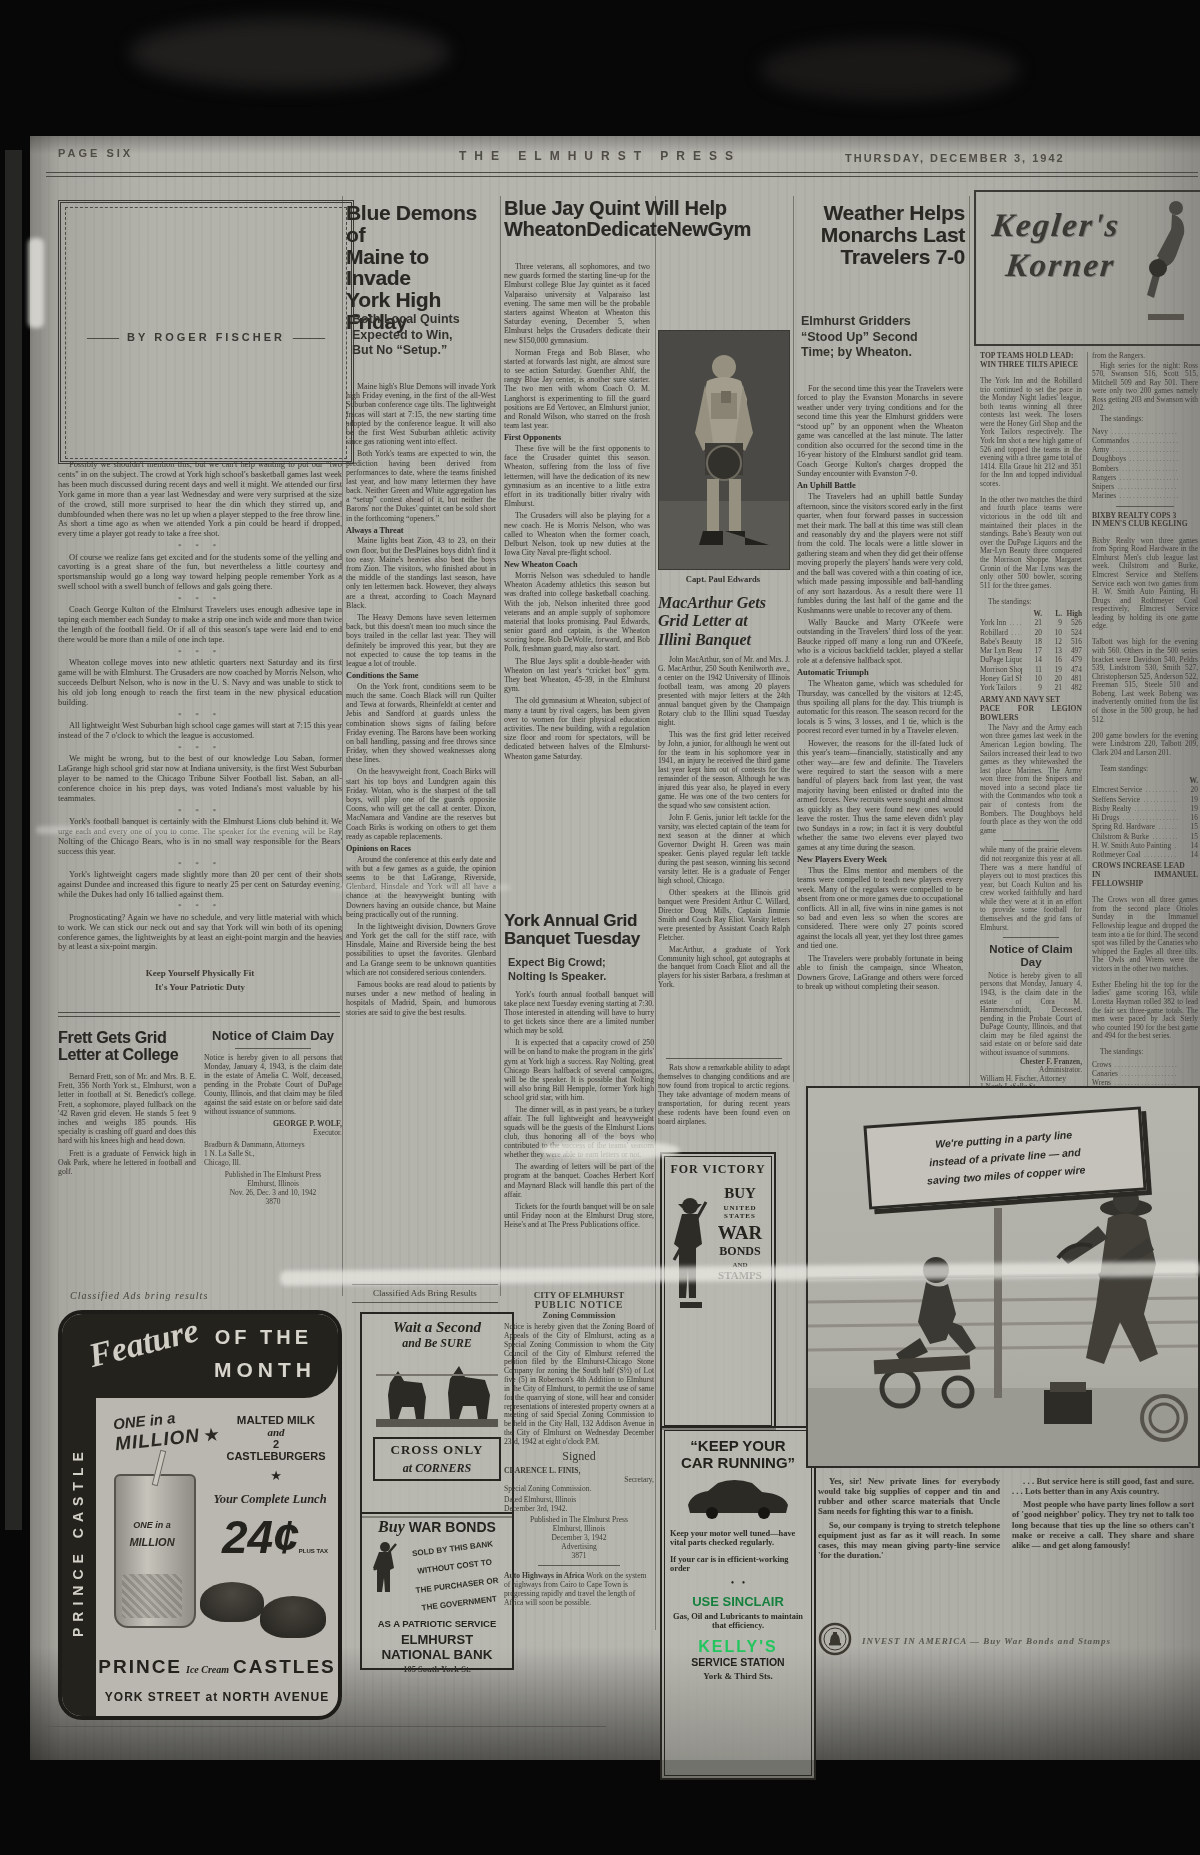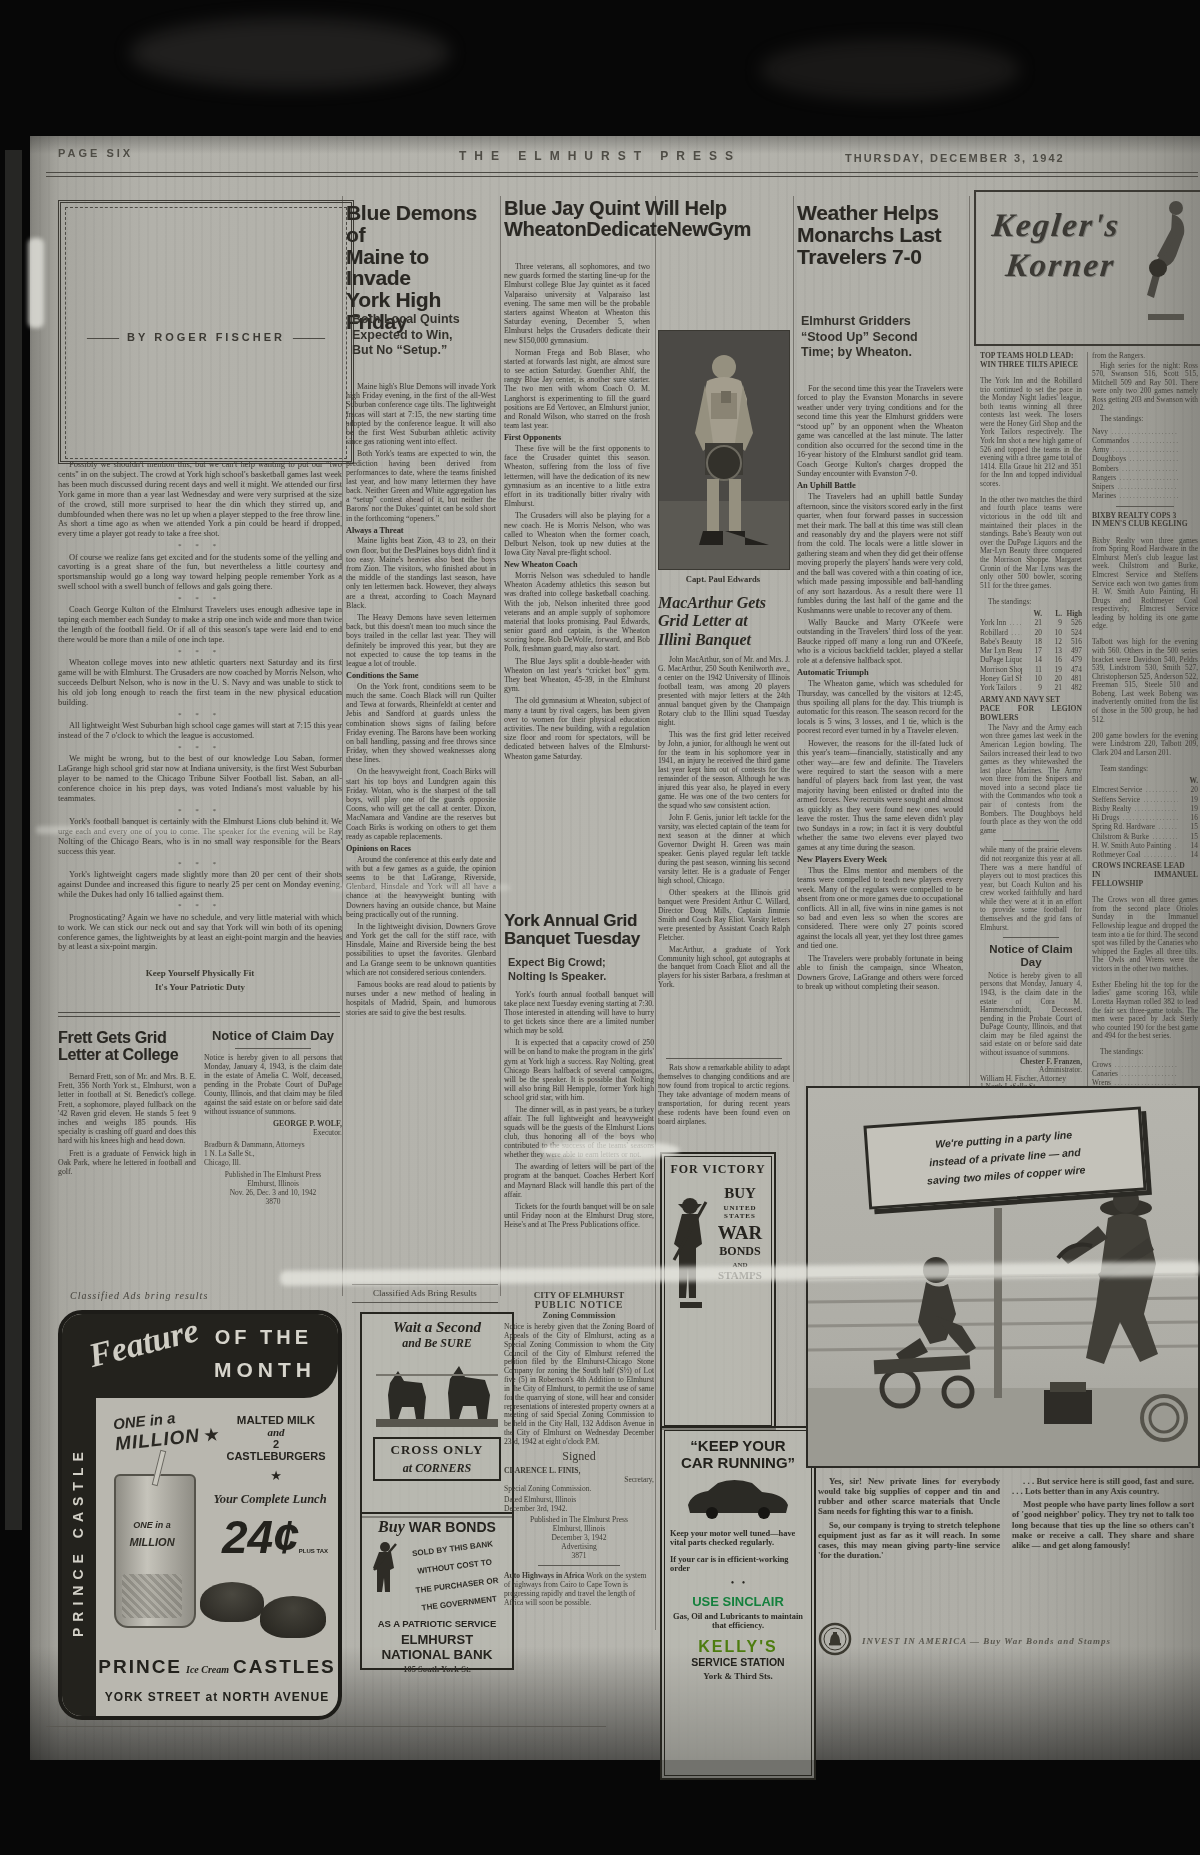--- a/index.html
+++ b/index.html
@@ -76,21 +76,21 @@
     <p>Coach George Kulton of the Elmhurst Travelers uses enough adhesive tape in taping each member each Sunday to make a strip one inch wide and more than twice the length of the football field.  Or if all of this season's tape were laid end to end there would be more than a mile of one inch tape.</p>
     <div class="starsep">*   *   *</div>
     <p>Wheaton college moves into new athletic quarters next Saturday and its first game will be with Elmhurst.  The Crusaders are now coached by Morris Nelson, who succeeds Delburt Nelson, who is now in the U. S. Navy and was unable to stick to his old job long enough to reach the first team in the new physical education building.</p>
     <div class="starsep">*   *   *</div>
     <p>All lightweight West Suburban high school cage games will start at 7:15 this year instead of the 7 o'clock to which the league is accustomed.</p>
     <div class="starsep">*   *   *</div>
     <p>We might be wrong, but to the best of our knowledge Lou Saban, former LaGrange high school grid star now at Indiana university, is the first West Suburban player to be named to the Chicago Tribune Silver Football list.  Saban, an all-conference choice in his prep days, was voted Indiana's most valuable by his teammates.</p>
     <div class="starsep">*   *   *</div>
     <p>York's football banquet is certainly with the Elmhurst Lions club behind it.  We urge each and every one of you to come.  The speaker for the evening will be Ray Nolting of the Chicago Bears, who is in no small way responsible for the Bears' success this year.</p>
     <div class="starsep">*   *   *</div>
-    <p>York's lightweight cagers made slightly more than 20 per cent of their shots against Dundee and increased this figure to nearly 25 per cent on Monday evening, while the Dukes had only 16 tallied against them.</p>
+    <p>York's lightweight cagers made slightly more than 20 per cent of their shots against Dundee and increased this figure to nearly 25 per cent on Saturday evening, while the Dukes had only 16 tallied against them.</p>
     <div class="starsep">*   *   *</div>
     <p>Prognosticating?  Again we have no schedule, and very little material with which to work.  We can stick our neck out and say that York will win both of its opening conference games, the lightweights by at least an eight-point margin and the heavies by at least a six-point margin.</p>
   </div>
 <div class="center" style="position:absolute;left:58px;top:968px;width:284px;font-weight:bold;font-size:9px;color:#3a382f;">Keep Yourself Physically Fit</div>
 <div class="center" style="position:absolute;left:58px;top:982px;width:284px;font-weight:bold;font-size:9px;color:#3a382f;">It's Your Patriotic Duty</div>
 <div class="hrule2" style="left:58px;top:1012px;width:282px;"></div>
 
 <div class="hl" style="left:58px;top:1030px;width:140px;font-size:16px;">
   <span>Frett Gets Grid</span><br>
   <span>Letter at College</span>
@@ -309,21 +309,21 @@
   <svg width="112" height="44" viewBox="0 0 112 44" style="margin-top:4px;">
     <path d="M6 30 q4 -12 20 -14 l10 -8 q16 -6 34 0 l10 9 q22 2 26 13 l-2 8 H8 z" fill="#2b2a25"></path>
     <circle cx="30" cy="38" r="6" fill="#161512"></circle>
     <circle cx="82" cy="38" r="6" fill="#161512"></circle>
   </svg>
   <div style="font-weight:bold;font-size:8.4px;margin-top:6px;color:#2b2a24;text-align:left;">Keep your motor well tuned—have vital parts checked regularly.</div>
   <div style="font-weight:bold;font-size:8.4px;margin-top:8px;color:#2b2a24;text-align:left;">If your car is in efficient-working order</div>
   <div style="font-size:10px;margin-top:4px;color:#26241f;">•&nbsp;&nbsp;&nbsp;•</div>
   <div style="font-family:'Liberation Sans',sans-serif;font-weight:bold;font-size:13px;margin-top:6px;color:#15803d;">USE SINCLAIR</div>
   <div style="font-weight:bold;font-size:8.4px;margin-top:3px;color:#2b2a24;">Gas, Oil and Lubricants to maintain that efficiency.</div>
-  <div style="font-family:'Liberation Sans',sans-serif;font-weight:bold;font-size:16px;letter-spacing:2px;margin-top:8px;color:#4d7c0f;">KELLY'S</div>
+  <div style="font-family:'Liberation Sans',sans-serif;font-weight:bold;font-size:16px;letter-spacing:2px;margin-top:8px;color:#22c55e;">KELLY'S</div>
   <div style="font-family:'Liberation Sans',sans-serif;font-weight:bold;font-size:10.5px;color:#23221d;">SERVICE STATION</div>
   <div style="font-weight:bold;font-size:9px;margin-top:3px;color:#2b2a24;">York &amp; Third Sts.</div>
 </div>
 
 <div class="hl" style="left:504px;top:912px;width:152px;font-size:17px;">
   <span>York Annual Grid</span><br>
   <span>Banquet Tuesday</span>
 </div>
 <div class="subhl" style="left:508px;top:956px;width:146px;font-size:11px;">
   <span>Expect Big Crowd;</span><br>
@@ -353,21 +353,21 @@
   <div class="center" style="font-size:7.5px;">December 3, 1942</div>
   <div class="center" style="font-size:7.5px;">Advertising</div>
   <div class="center" style="font-size:7.5px;">3871</div>
   <hr class="secdiv">
   <div style="font-size:7.6px;">
     <span style="font-weight:bold;">Auto Highways in Africa</span>
     <span>Work on the system of highways from Cairo to Cape Town is progressing rapidly and travel the length of Africa will soon be possible.</span>
   </div>
 </div>
 
-<div class="hl" style="left:797px;top:202px;width:168px;font-size:21px;">
+<div class="hl" style="left:797px;top:202px;width:168px;font-size:21px;text-align:right;">
   <span>Weather Helps</span><br>
   <span>Monarchs Last</span><br>
   <span>Travelers 7-0</span>
 </div>
 <div class="subhl" style="left:801px;top:314px;width:160px;font-size:12.5px;">
   <span>Elmhurst Gridders</span><br>
   <span>“Stood Up” Second</span><br>
   <span>Time; by Wheaton.</span>
 </div>
 <div class="bt" style="left:797px;top:384px;width:166px;height:680px;font-size:8px;">

